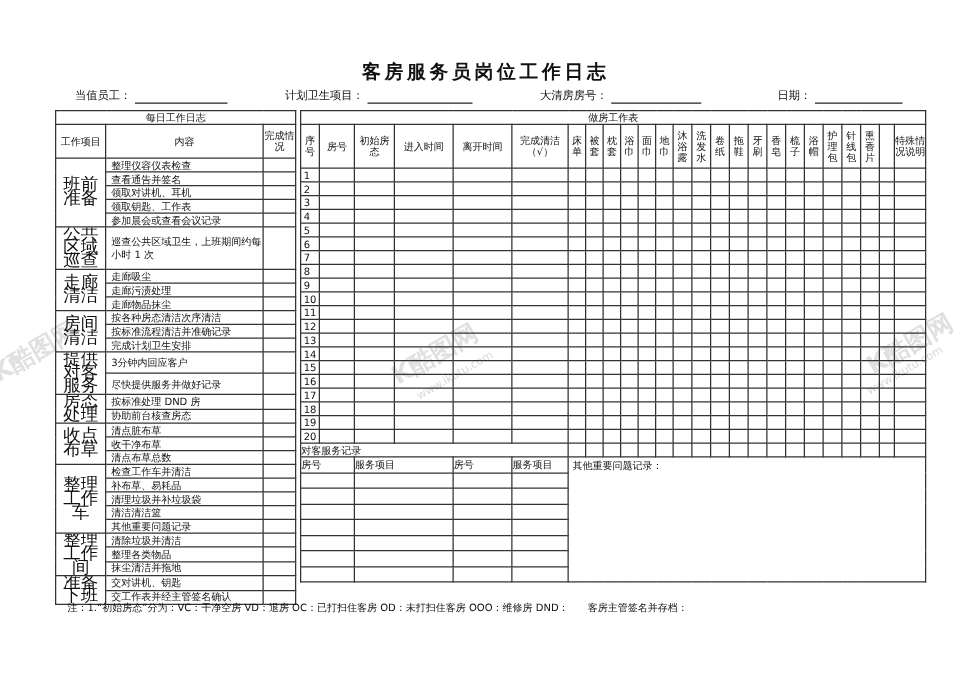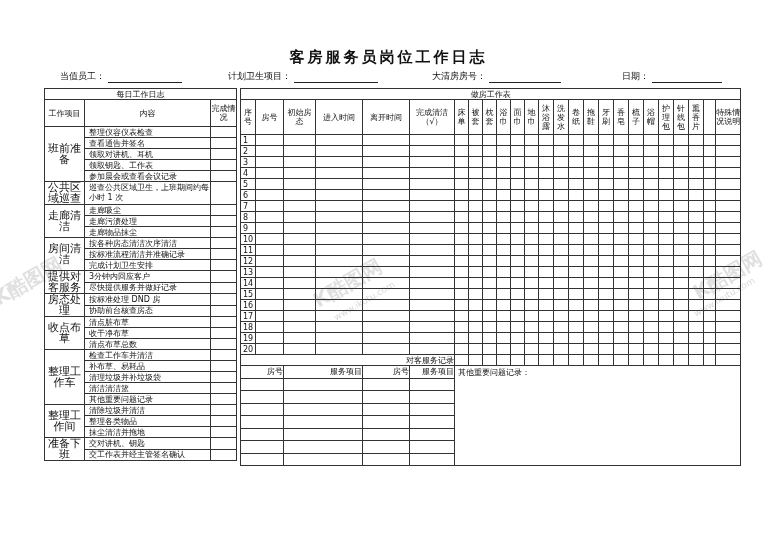--- a/index.html
+++ b/index.html
@@ -4,30 +4,30 @@
 <style>
   html,body{margin:0;padding:0;background:#fff;}
   body{width:777px;height:549px;position:relative;overflow:hidden;font-family:"DejaVu Sans","Liberation Sans",sans-serif;color:#111;}
   .title{position:absolute;left:0;width:777px;top:48px;text-align:center;font-size:15px;font-weight:bold;letter-spacing:3px;}
   .hdr-field{position:absolute;top:70px;font-size:9px;white-space:nowrap;}
   .hdr-field .line{display:inline-block;border-bottom:1px solid #222;vertical-align:bottom;height:9px;margin-left:3px;}
   table{border-collapse:collapse;position:absolute;table-layout:fixed;}
   td,th{border:1px solid #333;padding:0;font-weight:normal;font-size:8px;line-height:9px;overflow:hidden;}
   #left{left:44px;top:88px;width:192px;}
   #left td{height:10px;}
-  #left .cat{text-align:center;font-size:11px;line-height:11px;margin-left:44px;}
+  #left .cat{text-align:center;font-size:14px;line-height:11px;margin-left:44px;}
   #left .item{padding-left:4px;white-space:nowrap;}
   #left .h1{text-align:center;height:10px;}
   #left .h2 td{text-align:center;height:26px;}
   #right{left:240px;top:88px;width:491px;}
   #right td{height:10px;}
   #right .h1 td{text-align:center;}
   #right .h2 td{text-align:center;vertical-align:middle;height:34px;font-size:8px;line-height:9px;}
   #right .num{padding-left:2px;font-size:8px;}
-  #right .sec{text-align:right;}
+  #right .sec{text-align:left;}
   #right .svc td{height:11.5px;}
   #right .other{vertical-align:top;padding:2px 3px;}
   .notes{position:absolute;left:54px;top:481px;font-size:8px;line-height:11px;white-space:nowrap;}
   .wm{position:absolute;color:#c8c8c8;font-size:20px;font-weight:bold;transform:rotate(-30deg);opacity:.55;pointer-events:none;}
   .wm-s{position:absolute;color:#c8c8c8;font-size:9px;transform:rotate(-30deg);opacity:.7;pointer-events:none;}
 </style>
 </head>
 <body>
 
 <div class="wm" style="left:-10px;top:268px;">K酷图网</div>
@@ -862,13 +862,14 @@
       <tr class="svc">
         <td colspan="2"></td>
         <td colspan="2"></td>
         <td></td>
         <td></td>
       </tr>
     </tbody>
 </table>
 
 <div class="notes">
+  <div><span>注：1.“初始房态”分为：VC：干净空房 VD：退房 OC：已打扫住客房 OD：未打扫住客房 OOO：维修房 DND：</span>&nbsp;&nbsp;&nbsp;&nbsp;&nbsp;&nbsp;<span>客房主管签名并存档：</span></div>
 </div>
 
 </body></html>

